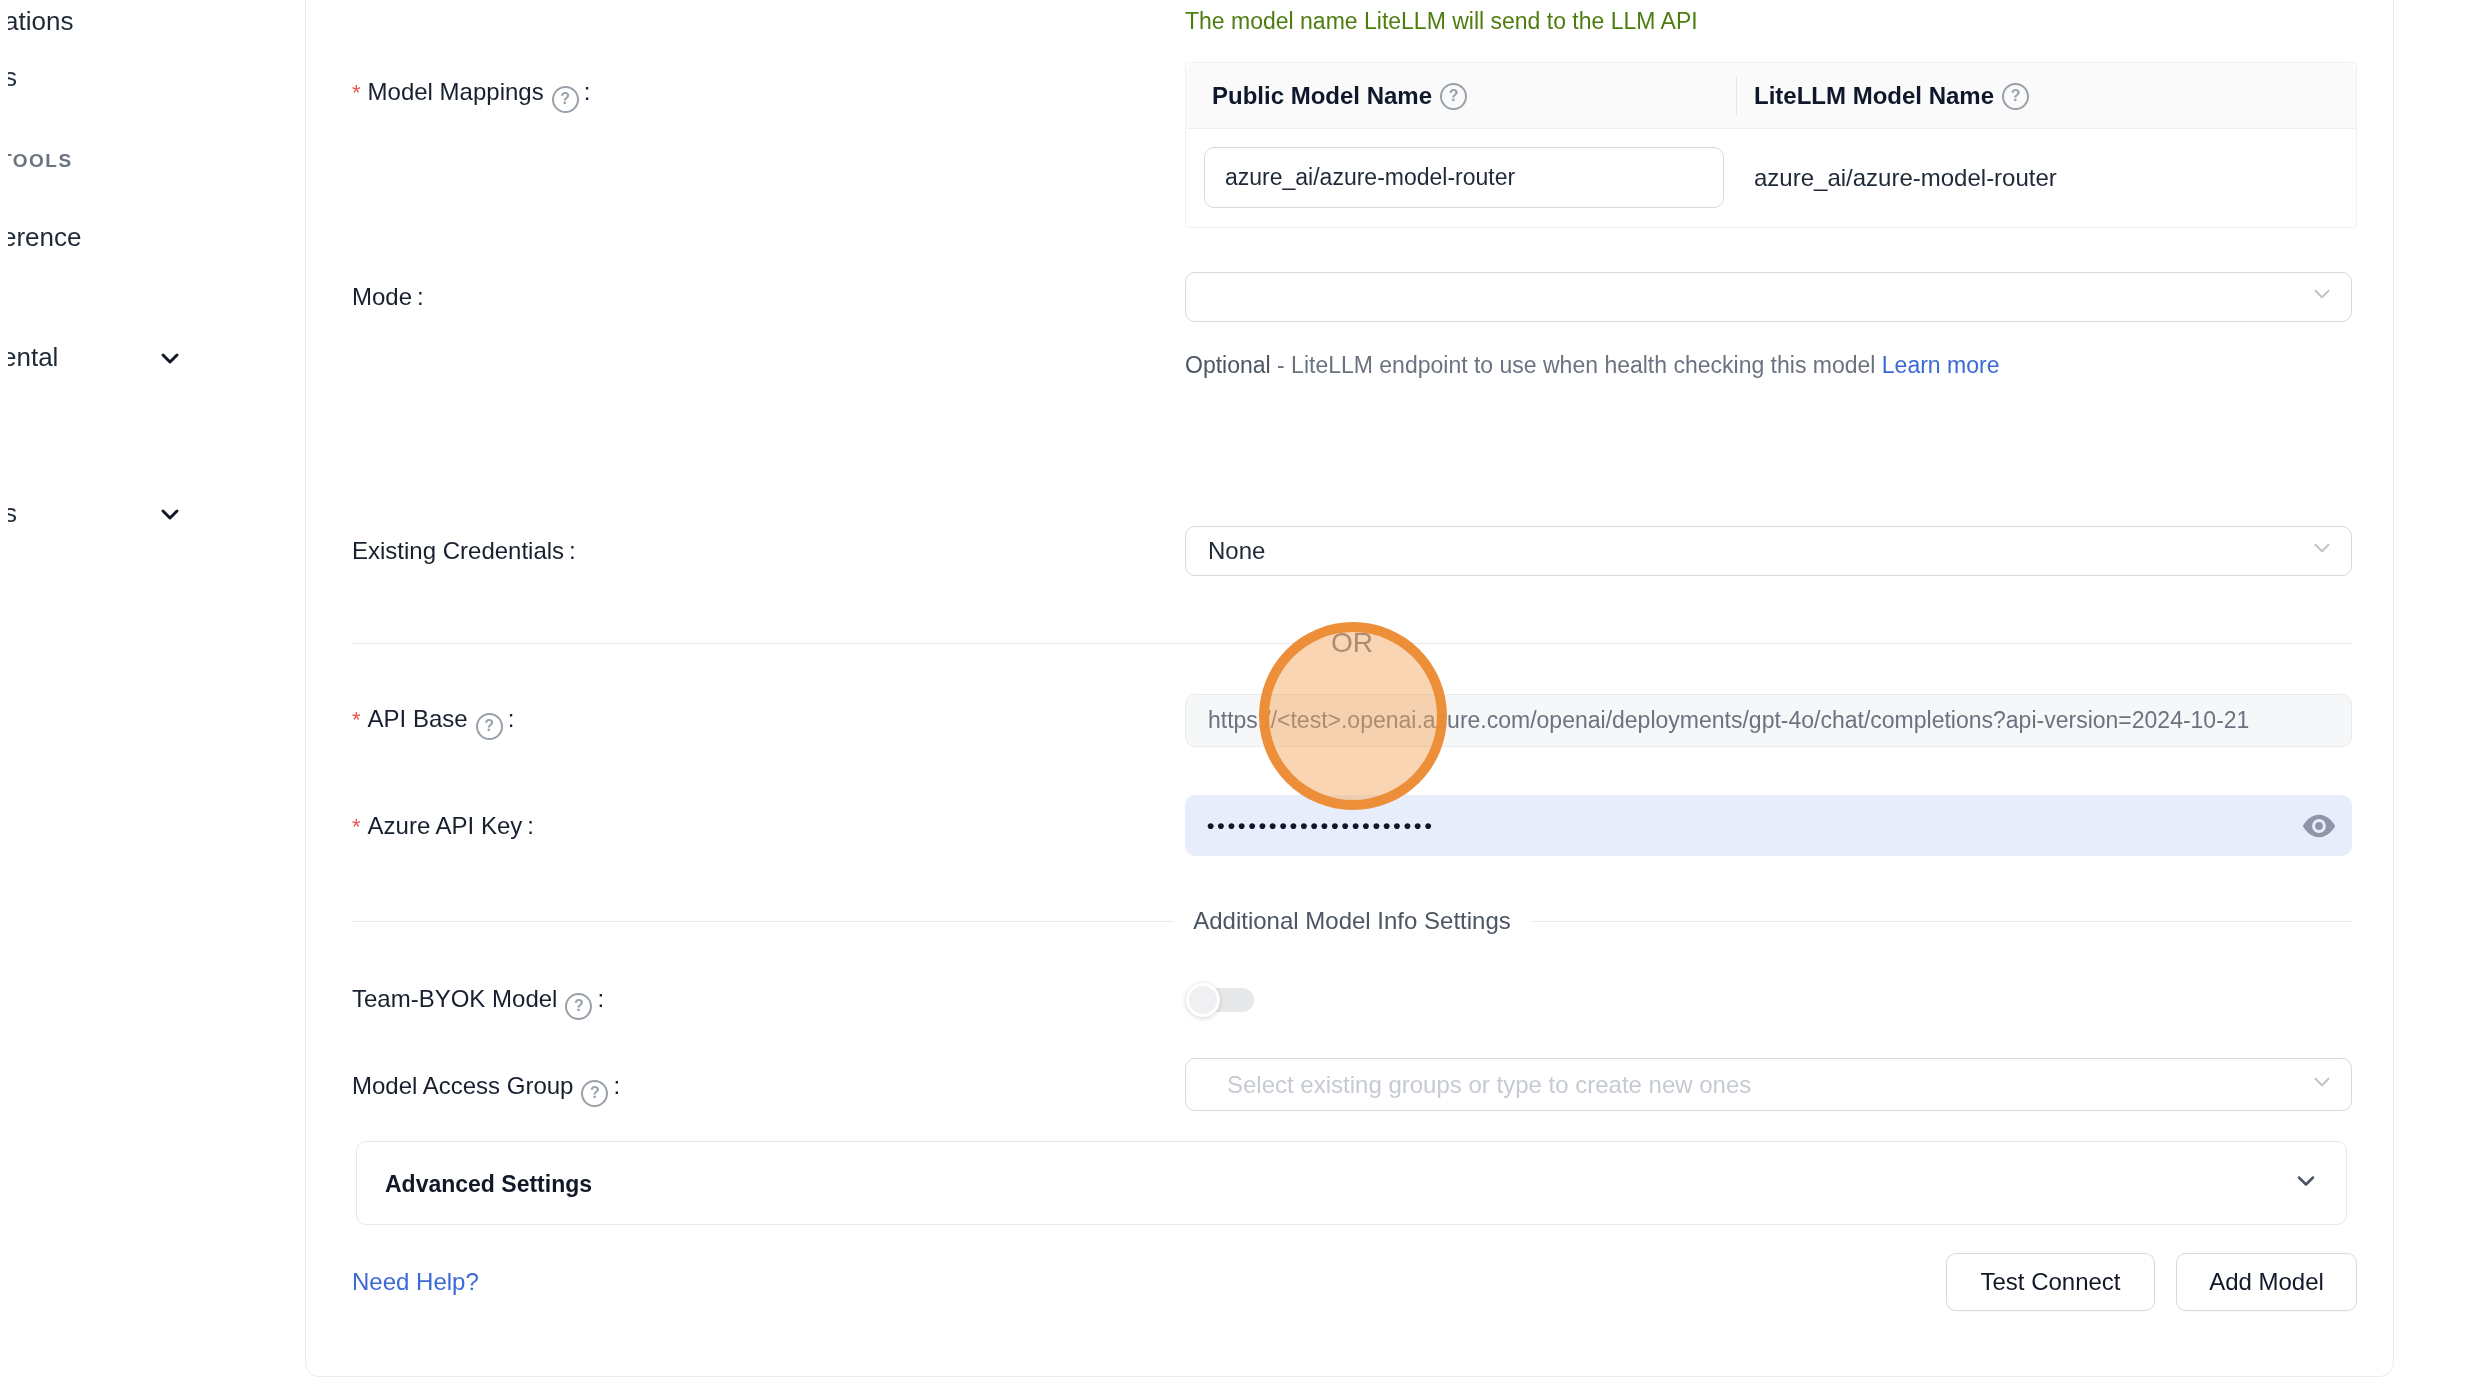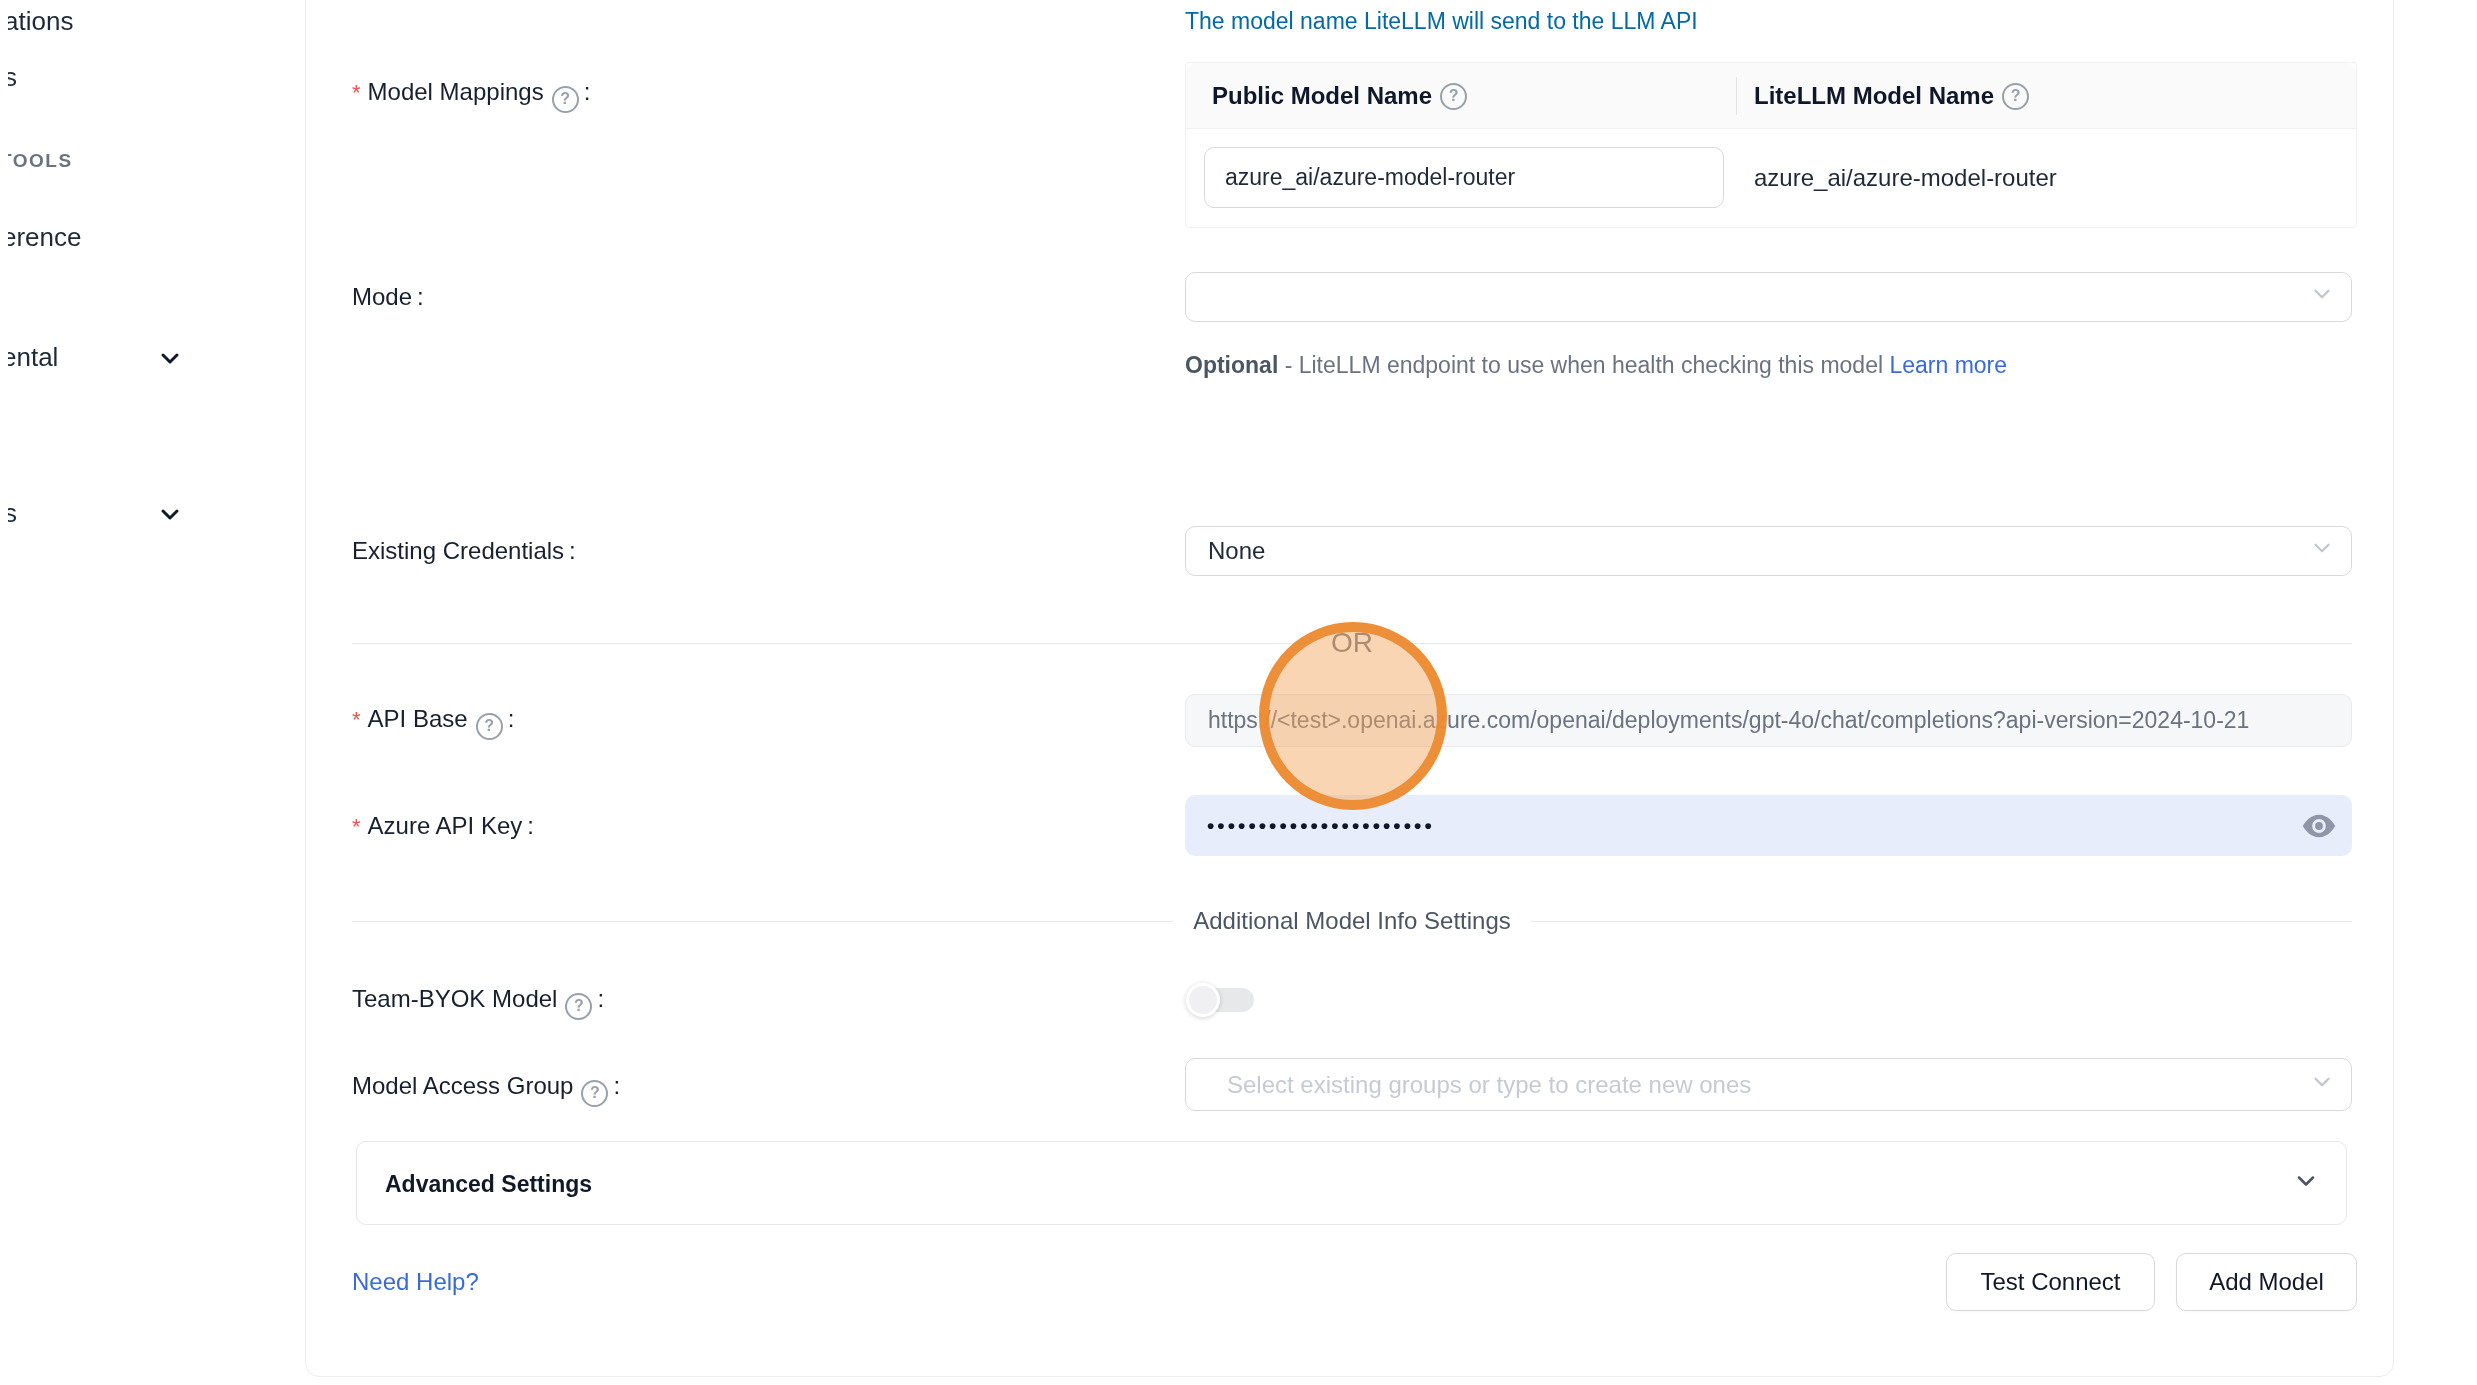--- a/index.html
+++ b/index.html
@@ -9,21 +9,21 @@
 
   
   .side-item { position:absolute; font-size:26px; color:#1f2937; white-space:nowrap; }
   .side-section { position:absolute; font-size:19px; font-weight:700; letter-spacing:1.5px; color:#6b7280; white-space:nowrap; }
   .side-chevron { position:absolute; width:24px; height:24px; }
 
   
   .card { position:absolute; left:297px; top:-20px; width:2089px; height:1397px;
           background:#fff; border:1px solid #ececec; border-radius:14px; }
 
-  .help-text { position:absolute; font-size:23px; color:#0369a1; }
+  .help-text { position:absolute; font-size:23px; color:#4d7c0f; }
   .row-label { position:absolute; font-size:24px; color:#18202f; white-space:nowrap; }
   .req { color:#f04f4f; margin-right:7px; font-size:22px; }
   .q-icon { display:inline-flex; align-items:center; justify-content:center; width:27px; height:27px;
             border:2px solid #98a0aa; border-radius:50%; color:#98a0aa; font-size:16px; font-weight:700;
             margin-left:8px; vertical-align:-4px; }
   .colon { margin-left:5px; }
 
   
   .map-table { position:absolute; left:1177px; top:62px; width:1172px; height:166px;
                border:1px solid #f0f0f0; border-radius:4px; background:#fff; }
@@ -39,21 +39,21 @@
                font-size:24px; color:#1f2937; }
 
   
   .select-box { position:absolute; left:1177px; width:1167px; height:50px; background:#fff;
                 border:1px solid #d9d9d9; border-radius:10px; display:flex; align-items:center;
                 padding:0 22px; font-size:24px; color:#1f2937; }
   .select-box .chev { position:absolute; right:16px; top:50%; transform:translateY(-50%); }
   .placeholder { color:#c6cad3; }
 
   .opt-help { position:absolute; left:1177px; top:345px; width:850px; font-size:23px; color:#6b7280; line-height:40px; }
-  .opt-bold { font-weight:700; color:#4b5563; }
+  .opt-bold { font-weight:400; color:#4b5563; }
   .link { color:#3b6ad6; cursor:pointer; }
 
   .instruction { position:absolute; left:344px; top:460px; font-size:24px; color:#4b5563; }
 
   
   .divider-line { position:absolute; left:344px; width:2000px; height:0; border-top:1px solid #e8e8e8; }
   .divider-label { position:absolute; left:1344px; transform:translate(-50%,-50%); background:#fff;
                    padding:0 20px; font-size:28px; color:#6b7280; white-space:nowrap; }
 
   

